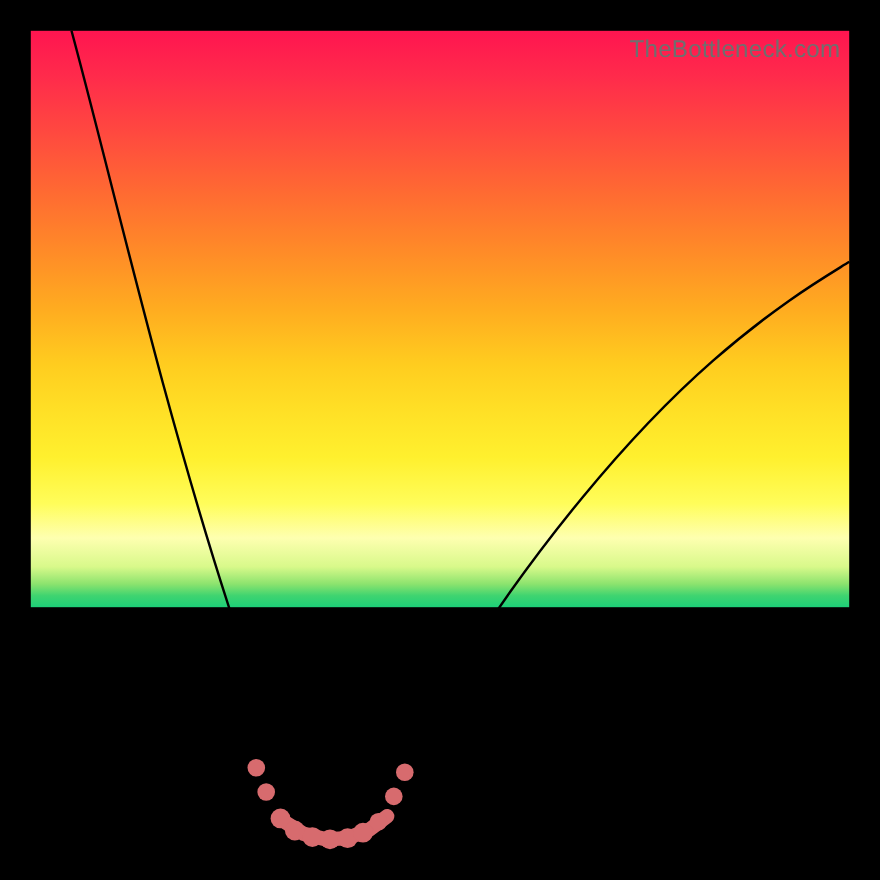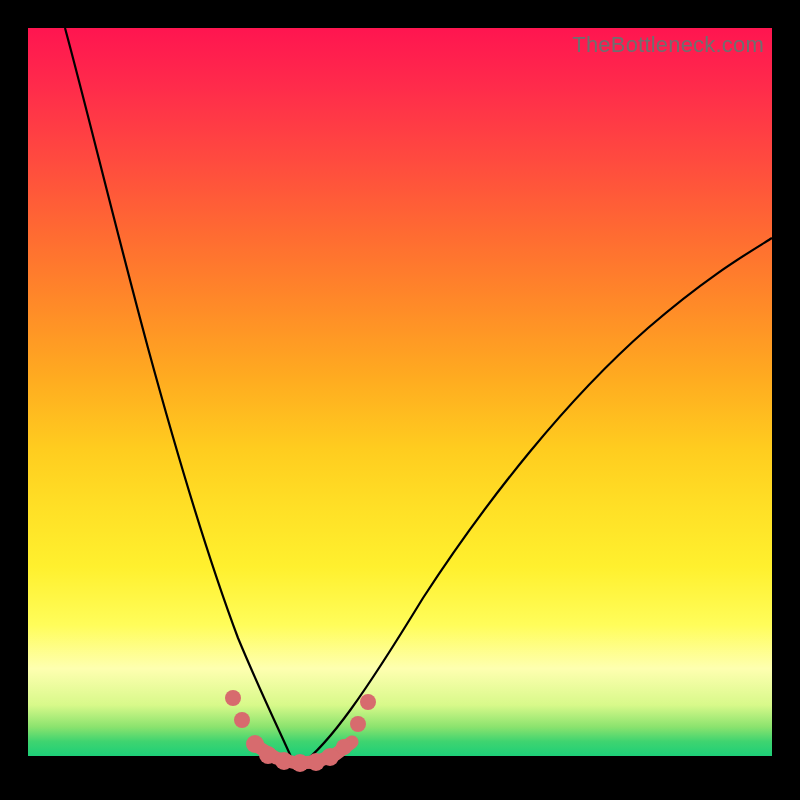--- a/index.html
+++ b/index.html
@@ -17,21 +17,21 @@
     top: 0;
     width: 800px;
     height: 800px;
     background: #000;
   }
   .plot {
     position: absolute;
     left: 28px;
     top: 28px;
     width: 744px;
-    height: 728px;
+    height: 524px;
     
     background: linear-gradient(
       to bottom,
       #ff1550 0%,
       #ff2b4b 8%,
       #ff4a3f 18%,
       #ff6a32 28%,
       #ff8a28 38%,
       #ffab20 48%,
       #ffcd1f 58%,

